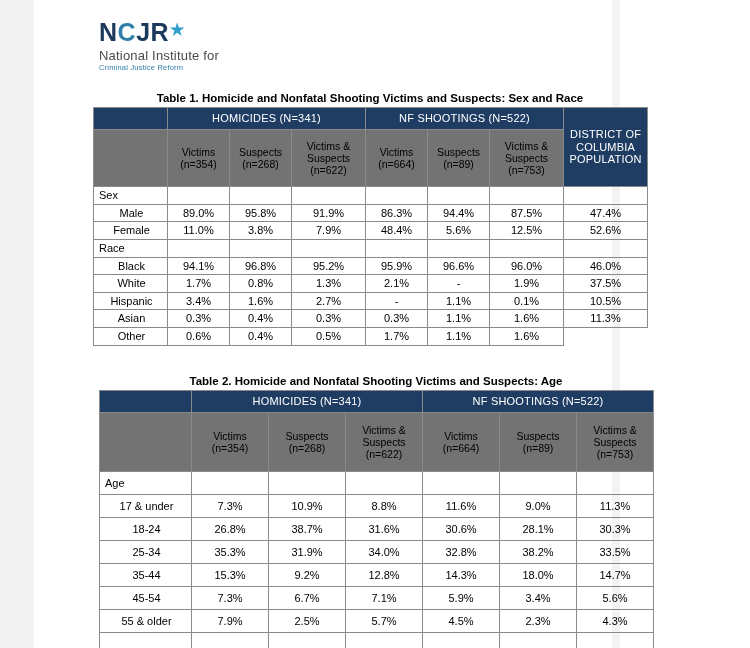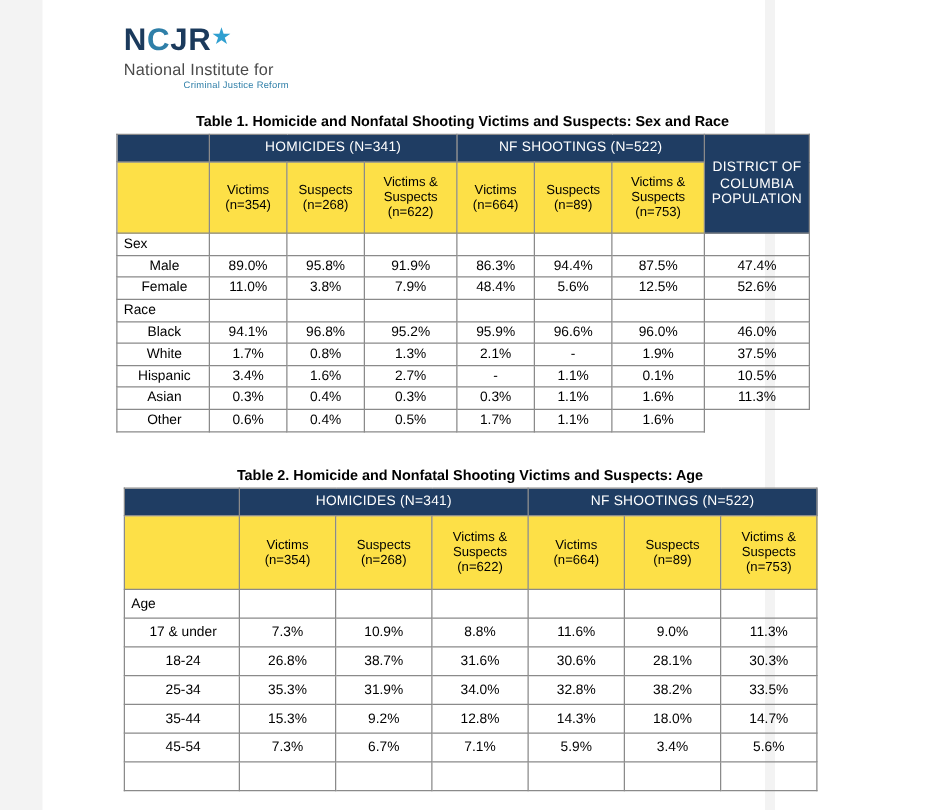--- a/index.html
+++ b/index.html
@@ -59,21 +59,20 @@
   .logo-sub1 {
     font-size: 13px;
     color: #4a4a4a;
     margin-top: 3px;
     letter-spacing: 0.2px;
   }
   .logo-sub2 {
     font-size: 7.5px;
     color: #2f7fa8;
     letter-spacing: 0.2px;
-    text-align: center;
   }
 
   
   .tbl-caption {
     text-align: center;
     font-size: 11.5px;
     font-weight: bold;
     margin-bottom: 3px;
   }
   table.data {
@@ -90,21 +89,21 @@
     font-weight: normal;
   }
   .hdr-band {
     background: #1f3d63;
     color: #ffffff;
     font-weight: bold;
     font-size: 11px;
     letter-spacing: 0.2px;
   }
   .hdr-sub {
-    background: #fde047;
+    background: #737373;
     font-size: 10.5px;
   }
   .rowlabel {
     text-align: right;
     padding-left: 5px !important;
   }
   .grouplabel {
     text-align: left !important;
     padding-left: 5px !important;
     font-weight: bold;
@@ -365,20 +364,29 @@
         </tr>
         <tr>
           <td class="rowlabel">45-54</td>
           <td>7.3%</td>
           <td>6.7%</td>
           <td>7.1%</td>
           <td>5.9%</td>
           <td>3.4%</td>
           <td>5.6%</td>
         </tr>
+        <tr>
+          <td class="rowlabel">55 &amp; older</td>
+          <td>7.9%</td>
+          <td>2.5%</td>
+          <td>5.7%</td>
+          <td>4.5%</td>
+          <td>2.3%</td>
+          <td>4.3%</td>
+        </tr>
 
         <tr class="spacer-row">
           <td></td>
           <td></td>
           <td></td>
           <td></td>
           <td></td>
           <td></td>
           <td></td>
         </tr>

